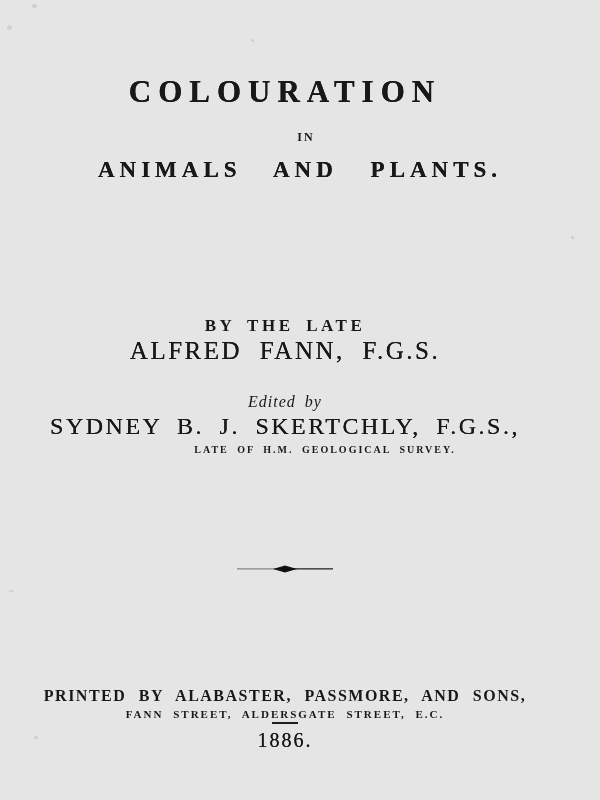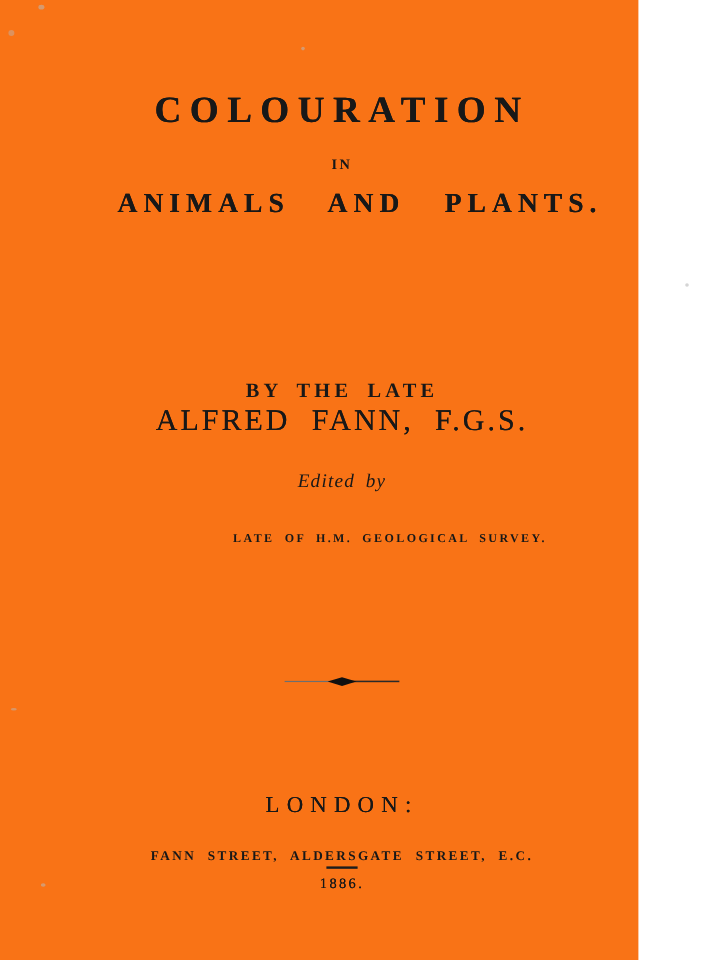--- a/index.html
+++ b/index.html
@@ -6,23 +6,23 @@
     margin: 0;
     padding: 0;
     width: 600px;
     height: 800px;
     background: #ffffff;
     overflow: hidden;
     font-family: "Liberation Serif", "DejaVu Serif", serif;
   }
   .sheet {
     position: relative;
-    width: 532px;
+    width: 600px;
     height: 800px;
-    background: #f97316;
+    background: #e5e5e5;
     color: #181818;
   }
   .line {
     position: absolute;
     left: 0;
     width: 570px;          
     text-align: center;
     white-space: nowrap;
     color: #181818;
   }
@@ -31,20 +31,21 @@
     font-size: 31px;
     font-weight: bold;
     letter-spacing: 7px;
     text-shadow: 0 0 0.4px #1a1a1a;
   }
   .title-conj {
     top: 130px;
     font-size: 12px;
     font-weight: bold;
     letter-spacing: 2px;
+    padding-left: 21px;
   }
   .title-sub {
     top: 157px;
     left: 15px;            
     font-size: 23px;
     font-weight: bold;
     letter-spacing: 5px;
     word-spacing: 22px;
     text-shadow: 0 0 0.4px #1a1a1a;
   }
@@ -114,21 +115,21 @@
   .imprint-rule {
     position: absolute;
     top: 722px;
     left: 272px;
     width: 26px;
     height: 2px;
     background: #1d1d1d;
   }
   .imprint-year {
     top: 729px;
-    font-size: 12px;
+    font-size: 20px;
     letter-spacing: 2px;
     text-shadow: 0 0 0.3px #1a1a1a;
   }
   .speck {
     position: absolute;
     background: #b9b9b9;
     border-radius: 50%;
   }
   .speck-1 { left: 32px;  top: 4px;   width: 5px; height: 4px; opacity: .55; }
   .speck-2 { left: 7px;   top: 25px;  width: 5px; height: 5px; opacity: .45; }
@@ -147,33 +148,34 @@
   <div class="line title-conj">IN</div>
 
   <div class="line title-sub">ANIMALS AND PLANTS.</div>
 
   <div class="line byline-prefix">BY THE LATE</div>
 
   <div class="line author">ALFRED FANN, F.G.S.</div>
 
   <div class="line edited-by">Edited by</div>
 
+  <div class="line editor">SYDNEY B. J. SKERTCHLY, F.G.S.,</div>
 
   <div class="line editor-note">LATE OF H.M. GEOLOGICAL SURVEY.</div>
 
   <div class="ornament">
     <svg width="96" height="12" viewBox="0 0 96 12">
       <rect x="0" y="5.4" width="48" height="1" fill="#6e6e6e"></rect>
       <rect x="48" y="5.2" width="48" height="1.3" fill="#2a2a2a"></rect>
       <polygon points="36,6 48,2.4 60,6 48,9.6" fill="#101010"></polygon>
     </svg>
   </div>
 
-  <div class="line imprint-city">LONDON:</div>
 
+  <div class="line imprint-printer">PRINTED BY ALABASTER, PASSMORE, AND SONS,</div>
 
   <div class="line imprint-address">FANN STREET, ALDERSGATE STREET, E.C.</div>
 
   <div class="imprint-rule"></div>
 
   <div class="line imprint-year">1886.</div>
 
   <span class="speck speck-1"></span>
   <span class="speck speck-2"></span>
   <span class="speck speck-3"></span>

